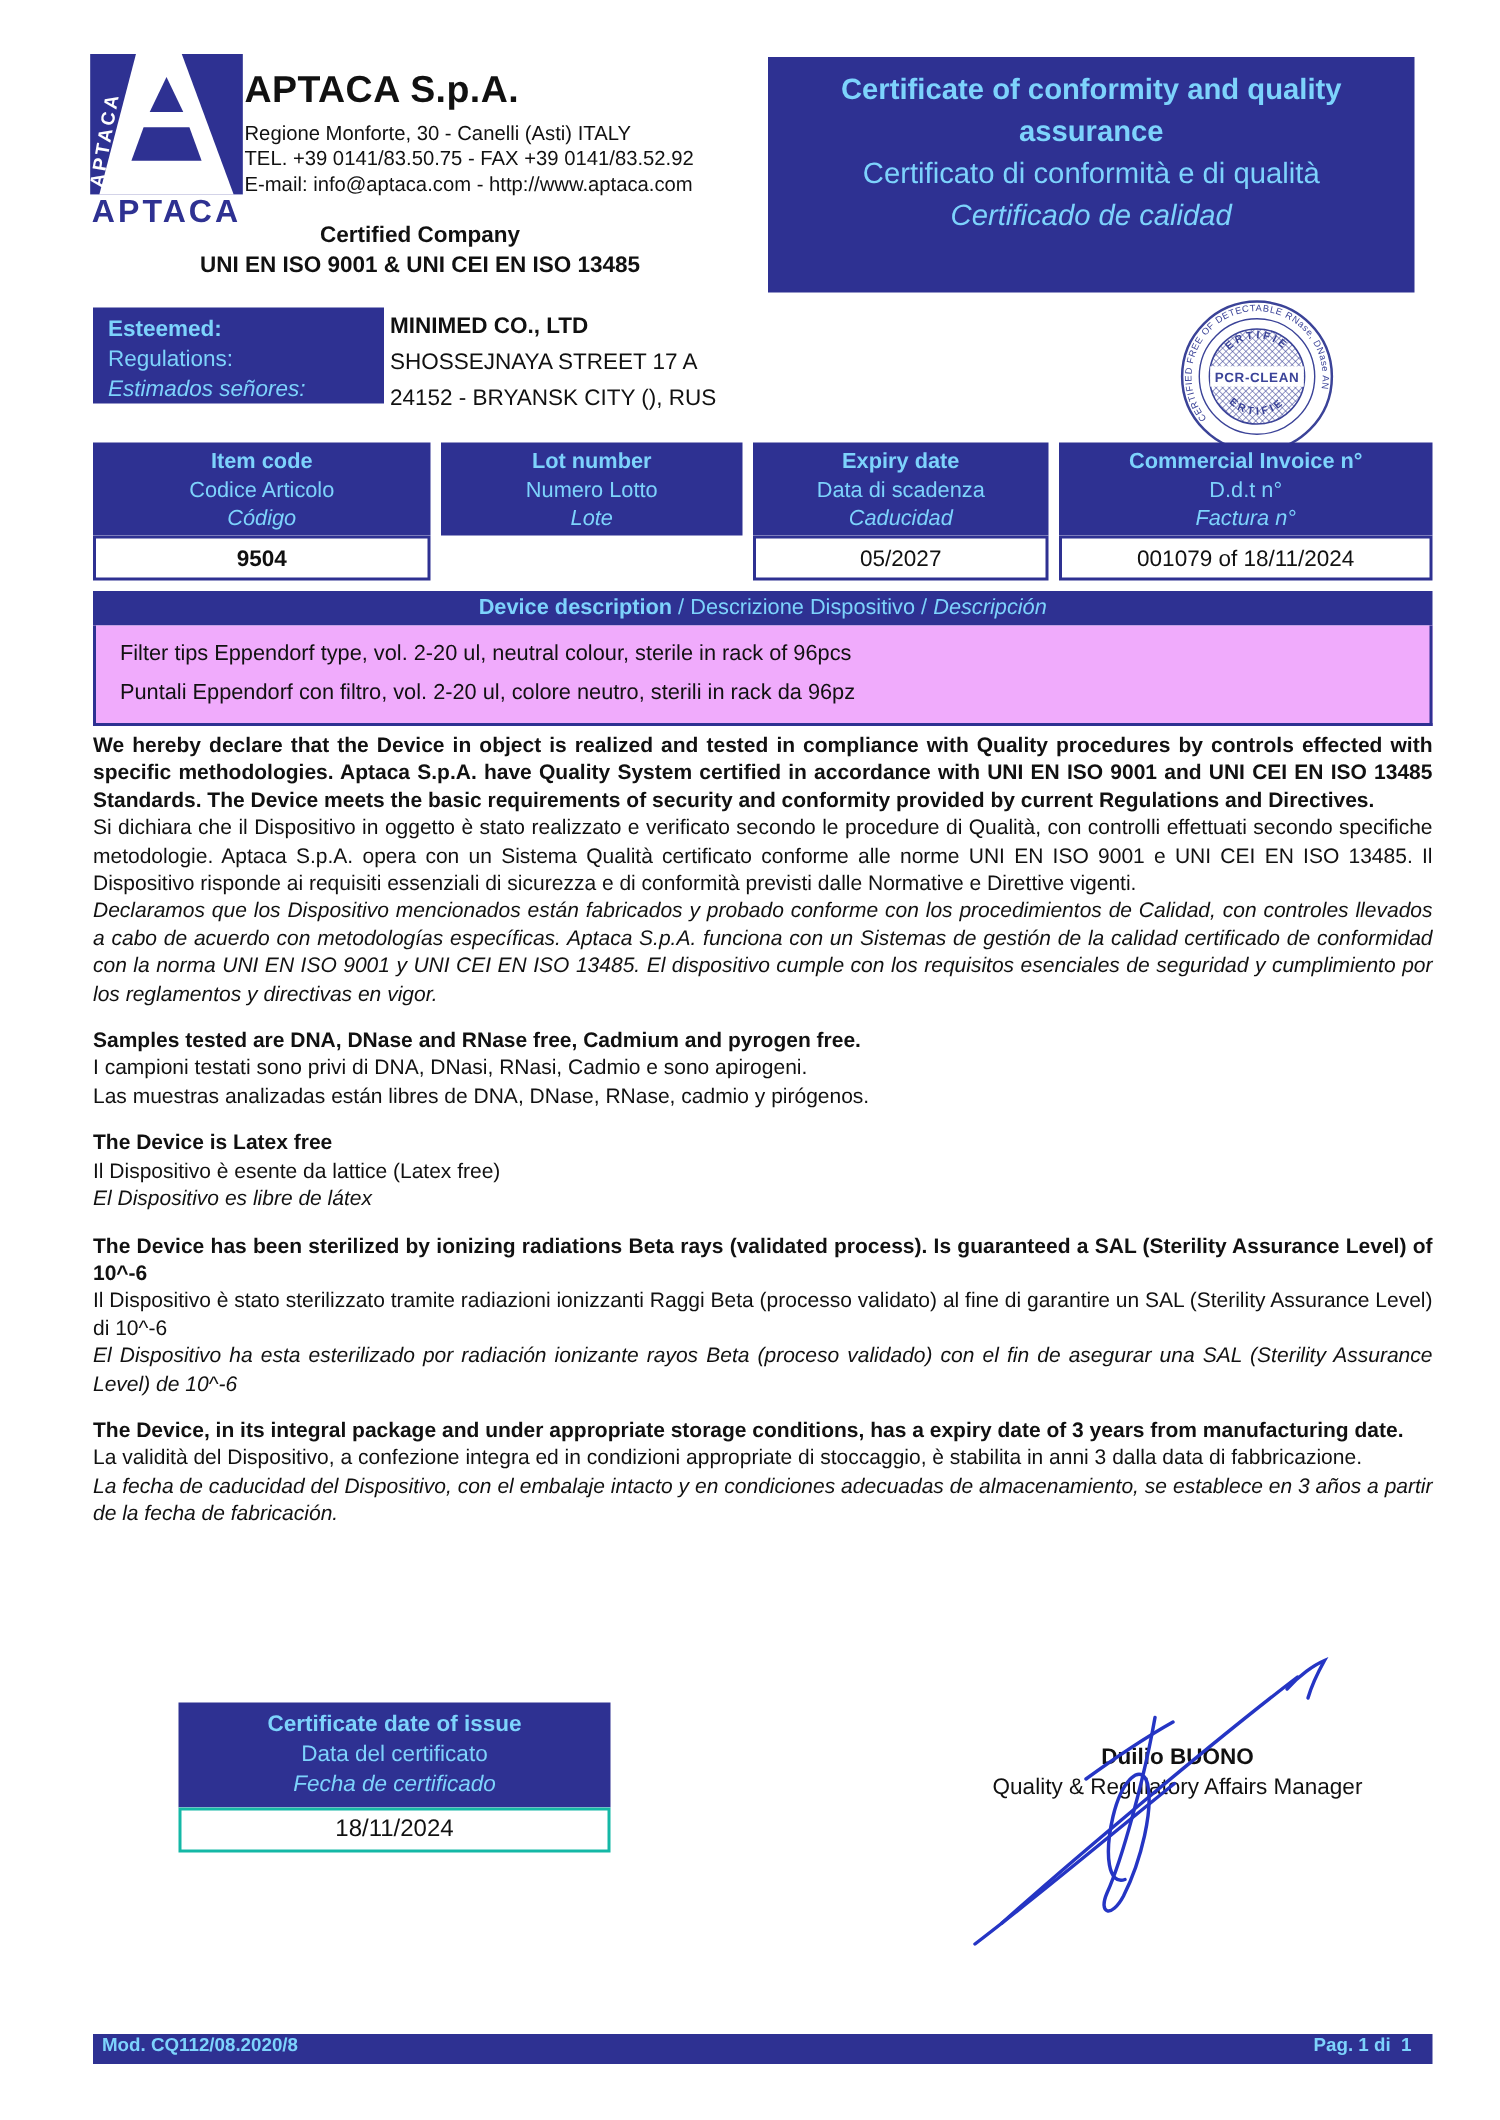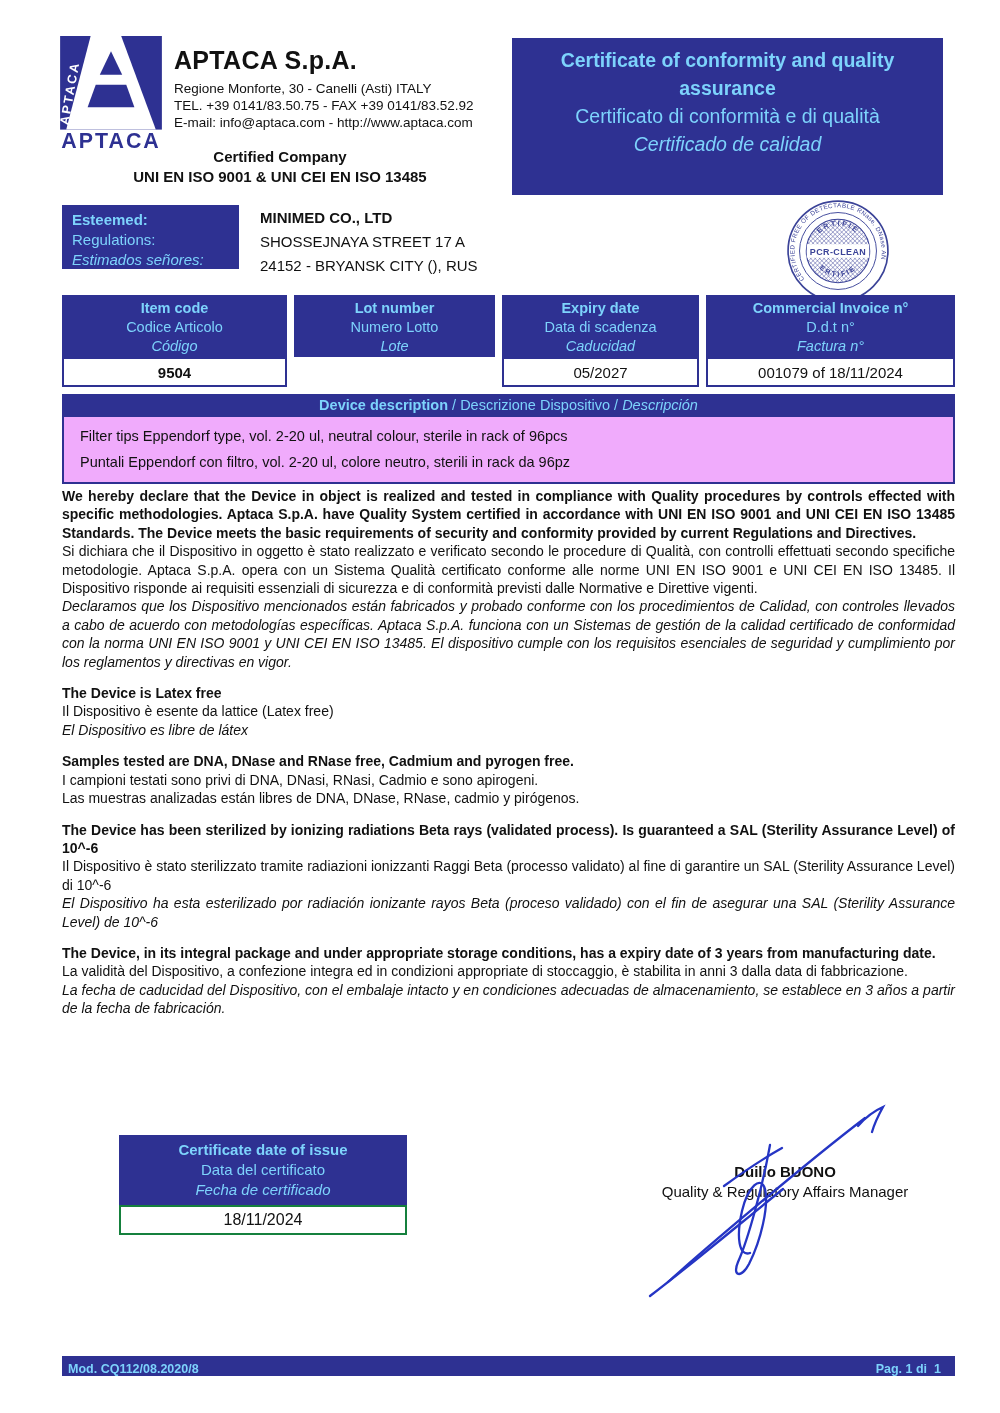--- a/index.html
+++ b/index.html
@@ -2,32 +2,32 @@
 <html><head>
 <meta charset="utf-8">
 <title>Certificate</title>
 <style>
   html,body{margin:0;padding:0;background:#ffffff;}
   .page{position:relative;width:1000px;height:1413px;background:#fff;
         font-family:"Liberation Sans", sans-serif;color:#111;overflow:hidden;}
   .navy-bg{background:#2e3192;color:#7dd3fc;}
   
   .logo{position:absolute;left:60px;top:36px;width:102px;}
-  .company{position:absolute;left:174px;top:46px;width:340px;}
+  .company{position:absolute;left:163px;top:46px;width:340px;}
   .company-name{font-size:25px;font-weight:bold;letter-spacing:.3px;}
   .company-addr{font-size:13.5px;line-height:17px;margin-top:5px;}
   .title-box{position:absolute;left:512px;top:38px;width:431px;height:157px;
              box-sizing:border-box;text-align:center;padding:8px 14px 0;}
   .title-en{font-weight:bold;font-size:19.5px;line-height:28px;}
   .title-it{font-size:19.5px;line-height:28px;}
   .title-es{font-size:19.5px;font-style:italic;line-height:28px;}
   .certified{position:absolute;left:80px;top:147px;width:400px;text-align:center;
              font-weight:bold;font-size:15px;line-height:20px;}
   
-  .esteemed-box{position:absolute;left:62px;top:205px;width:177px;height:64px;
+  .esteemed-box{position:absolute;left:62px;top:205px;width:194px;height:64px;
                 box-sizing:border-box;padding:5px 10px;font-size:15px;line-height:20px;}
   .esteemed-box .b{font-weight:bold;} .esteemed-box .i{font-style:italic;}
   .recipient{position:absolute;left:260px;top:206px;font-size:15px;line-height:24px;}
   .recipient .name{font-weight:bold;}
   .seal{position:absolute;left:786px;top:199px;width:104px;height:104px;}
   
   .info-table{position:absolute;left:62px;top:295px;width:893px;display:flex;gap:7px;}
   .info-col{display:flex;flex-direction:column;}
   .c0{width:225px;} .c1{width:201px;} .c2{width:197px;} .c3{width:249px;}
   .info-head{text-align:center;padding:4px 2px;font-size:14.5px;line-height:19px;height:62px;box-sizing:border-box;}
@@ -42,31 +42,31 @@
   .desc-body{border:2px solid #2e3192;border-top:none;padding:6px 16px 7px;font-size:14.5px;line-height:26px;background:#f0abfc;}
   
   .body-text{position:absolute;left:62px;top:487px;width:893px;font-size:14px;line-height:18.4px;}
   .body-text p{margin:0;text-align:justify;}
   .body-text .sec{margin-bottom:13px;}
   .b{font-weight:bold;} .i{font-style:italic;}
   
   .issue{position:absolute;left:90px;top:1135px;width:288px;padding-left:29px;}
   .issue-head{text-align:center;font-size:15px;line-height:20px;padding:5px 4px;box-sizing:border-box;}
   .issue-head .l1{font-weight:bold;} .issue-head .l3{font-style:italic;}
-  .issue-value{border:2px solid #15803d;height:30px;display:flex;align-items:center;
+  .issue-value{border:2px solid #14b8a6;height:30px;display:flex;align-items:center;
                justify-content:center;font-size:16px;background:#fff;box-sizing:border-box;}
   
   .sig-wrap{position:absolute;left:620px;top:1090px;width:340px;height:220px;}
   .sig-names{position:absolute;left:10px;top:72px;width:310px;text-align:center;}
   .sig-name{font-weight:bold;font-size:15px;line-height:20px;}
   .sig-role{font-size:15px;line-height:20px;}
   .sig-svg{position:absolute;left:0;top:0;}
   
   .footer{position:absolute;left:62px;top:1356px;width:893px;height:20px;display:flex;
-          align-items:flex-end;justify-content:space-between;font-size:12.5px;font-weight:bold;
+          align-items:flex-start;justify-content:space-between;font-size:12.5px;font-weight:bold;
           padding:0 14px 0 6px;box-sizing:border-box;}
   .footer span{white-space:pre;}
 </style>
 </head>
 <body>
 
 <div class="page">
 
   <div class="logo">
     <svg width="102" height="116" viewBox="0 0 100 114">
@@ -185,28 +185,28 @@
     </div>
   </div>
 
   <div class="body-text">
     <div class="sec">
       <p class="b">We hereby declare that the Device in object is realized and tested in compliance with Quality procedures by controls effected with specific methodologies. Aptaca S.p.A. have Quality System certified in accordance with UNI EN ISO 9001 and UNI CEI EN ISO 13485 Standards. The Device meets the basic requirements of security and conformity provided by current Regulations and Directives.</p>
       <p>Si dichiara che il Dispositivo in oggetto è stato realizzato e verificato secondo le procedure di Qualità, con controlli effettuati secondo specifiche metodologie. Aptaca S.p.A. opera con un Sistema Qualità certificato conforme alle norme UNI EN ISO 9001 e UNI CEI EN ISO 13485. Il Dispositivo risponde ai requisiti essenziali di sicurezza e di conformità previsti dalle Normative e Direttive vigenti.</p>
       <p class="i">Declaramos que los Dispositivo mencionados están fabricados y probado conforme con los procedimientos de Calidad, con controles llevados a cabo de acuerdo con metodologías específicas. Aptaca S.p.A. funciona con un Sistemas de gestión de la calidad certificado de conformidad con la norma UNI EN ISO 9001 y UNI CEI EN ISO 13485. El dispositivo cumple con los requisitos esenciales de seguridad y cumplimiento por los reglamentos y directivas en vigor.</p>
     </div>
     <div class="sec">
+      <p class="b">Samples tested are DNA, DNase and RNase free, Cadmium and pyrogen free.</p>
+      <p>I campioni testati sono privi di DNA, DNasi, RNasi, Cadmio e sono apirogeni.</p>
+      <p>Las muestras analizadas están libres de DNA,  DNase, RNase, cadmio y pirógenos.</p>
+    </div>
+    <div class="sec">
       <p class="b">The Device is Latex free</p>
       <p>Il Dispositivo è esente da lattice (Latex free)</p>
       <p class="i">El Dispositivo es libre de látex</p>
-    </div>
-    <div class="sec">
-      <p class="b">Samples tested are DNA, DNase and RNase free, Cadmium and pyrogen free.</p>
-      <p>I campioni testati sono privi di DNA, DNasi, RNasi, Cadmio e sono apirogeni.</p>
-      <p>Las muestras analizadas están libres de DNA,  DNase, RNase, cadmio y pirógenos.</p>
     </div>
     <div class="sec">
       <p class="b">The Device has been sterilized by ionizing radiations Beta rays (validated process). Is guaranteed a SAL (Sterility Assurance Level) of 10^-6</p>
       <p>Il Dispositivo è stato sterilizzato tramite radiazioni ionizzanti Raggi Beta (processo validato) al fine di garantire un SAL (Sterility Assurance Level) di 10^-6</p>
       <p class="i">El Dispositivo ha esta esterilizado por radiación ionizante rayos Beta (proceso validado) con el fin de asegurar una SAL (Sterility Assurance Level) de 10^-6</p>
     </div>
     <div class="sec">
       <p class="b">The Device, in its integral package and under appropriate storage conditions, has a expiry date of 3 years from manufacturing date.</p>
       <p>La validità del Dispositivo, a confezione integra ed in condizioni appropriate di stoccaggio, è stabilita in anni 3 dalla data di fabbricazione.</p>
       <p class="i">La fecha de caducidad del Dispositivo, con el embalaje intacto y en condiciones adecuadas de almacenamiento, se establece en 3 años a partir de la fecha de fabricación.</p>

